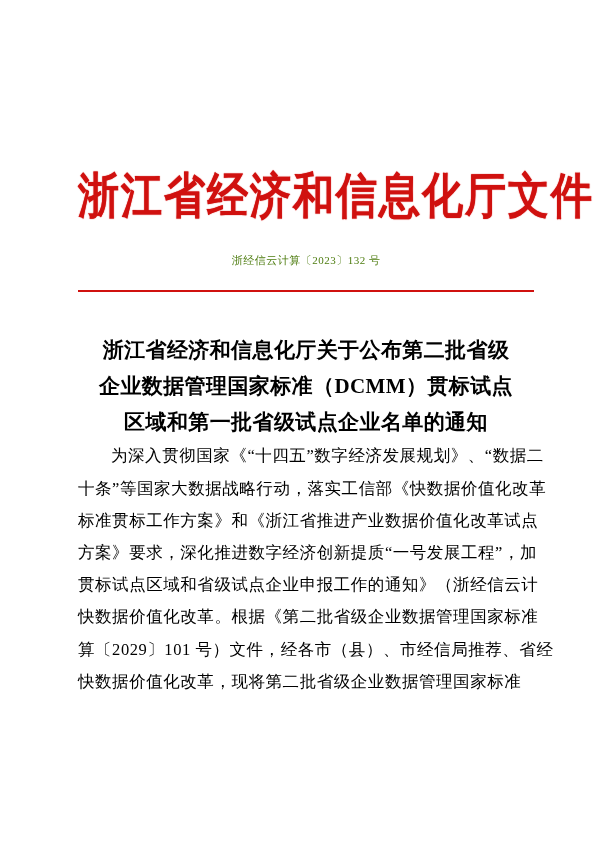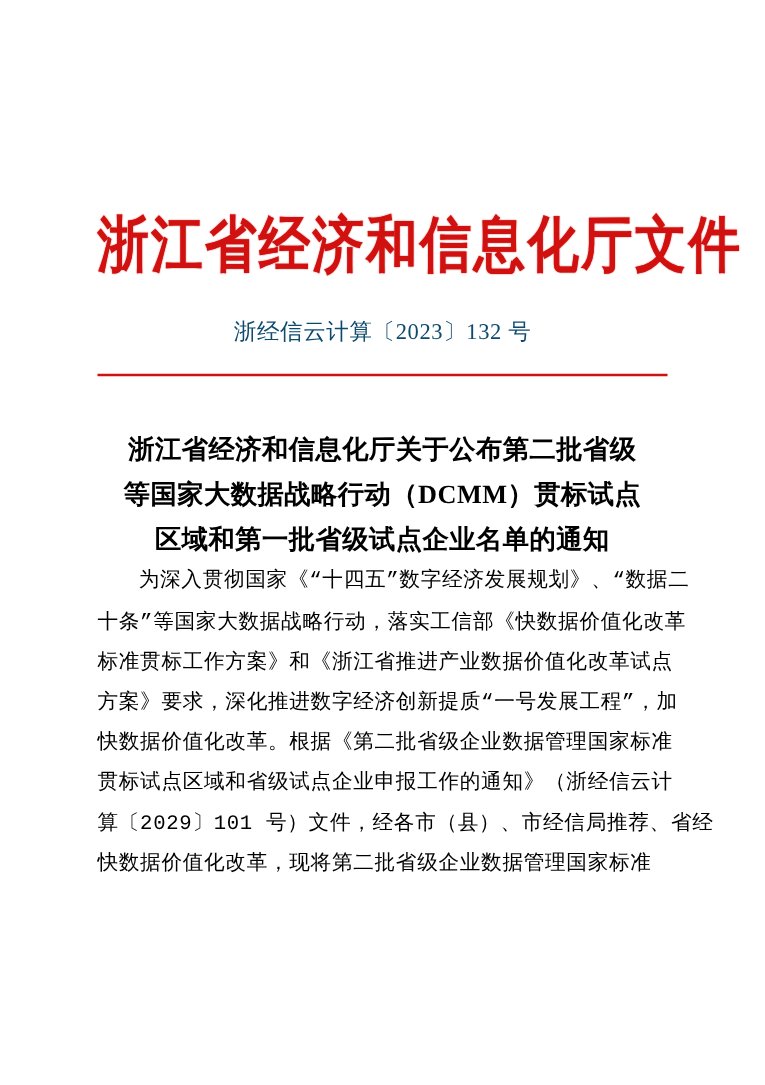--- a/index.html
+++ b/index.html
@@ -35,23 +35,23 @@
     line-height: 1.15;
     white-space: nowrap;
     transform: scaleY(1.18);
     transform-origin: center top;
     text-shadow: 0 0 1px #d0110f;
   }
 
   .doc-number {
     margin-top: 38px;
     text-align: center;
-    font-size: 18px;
+    font-size: 11px;
     letter-spacing: 0.5px;
-    color: #0c4a6e;
+    color: #4d7c0f;
     font-family: "Liberation Serif", "DejaVu Serif", serif;
   }
 
   .red-rule {
     margin-top: 22px;
     height: 2px;
     background: #d0110f;
     width: 100%;
   }
 
@@ -74,50 +74,49 @@
     line-height: 1.95;
     letter-spacing: 0.6px;
   }
   .body-para {
     font-size: 16.5px;
     line-height: 1.95;
     letter-spacing: 0.55px;
     text-align: justify;
     text-justify: inter-ideograph;
     margin: 0;
-    font-family: Liberation Mono, monospace;
   }
   .body-para .pline {
     display: block;
     white-space: nowrap;
   }
   .indent { display: inline-block; width: 33px; }
 </style>
 </head>
 <body>
 
 <div class="page">
 
   <div class="masthead">浙江省经济和信息化厅文件</div>
 
   <div class="doc-number">浙经信云计算〔2023〕132 号</div>
 
   <div class="red-rule"></div>
 
   <div class="doc-title">
     <span class="tline">浙江省经济和信息化厅关于公布第二批省级</span>
-    <span class="tline">等国家大数据战略行动（DCMM）贯标试点</span>
+    <span class="tline">企业数据管理国家标准（DCMM）贯标试点</span>
     <span class="tline">区域和第一批省级试点企业名单的通知</span>
   </div>
 
 
   <div class="body-para">
     <span class="pline"><span class="indent"></span><span>为深入贯彻国家《“十四五”数字经济发展规划》、“数据二</span></span>
     <span class="pline">十条”等国家大数据战略行动，落实工信部《快数据价值化改革</span>
     <span class="pline">标准贯标工作方案》和《浙江省推进产业数据价值化改革试点</span>
     <span class="pline">方案》要求，深化推进数字经济创新提质“一号发展工程”，加</span>
+    <span class="pline">贯标试点区域和省级试点企业申报工作的通知》（浙经信云计</span>
     <span class="pline">快数据价值化改革。根据《第二批省级企业数据管理国家标准</span>
-    <span class="pline">贯标试点区域和省级试点企业申报工作的通知》（浙经信云计</span>
     <span class="pline">算〔2029〕101 号）文件，经各市（县）、市经信局推荐、省经</span>
     <span class="pline">快数据价值化改革，现将第二批省级企业数据管理国家标准</span>
   </div>
 
 </div>
 
 </body></html>

